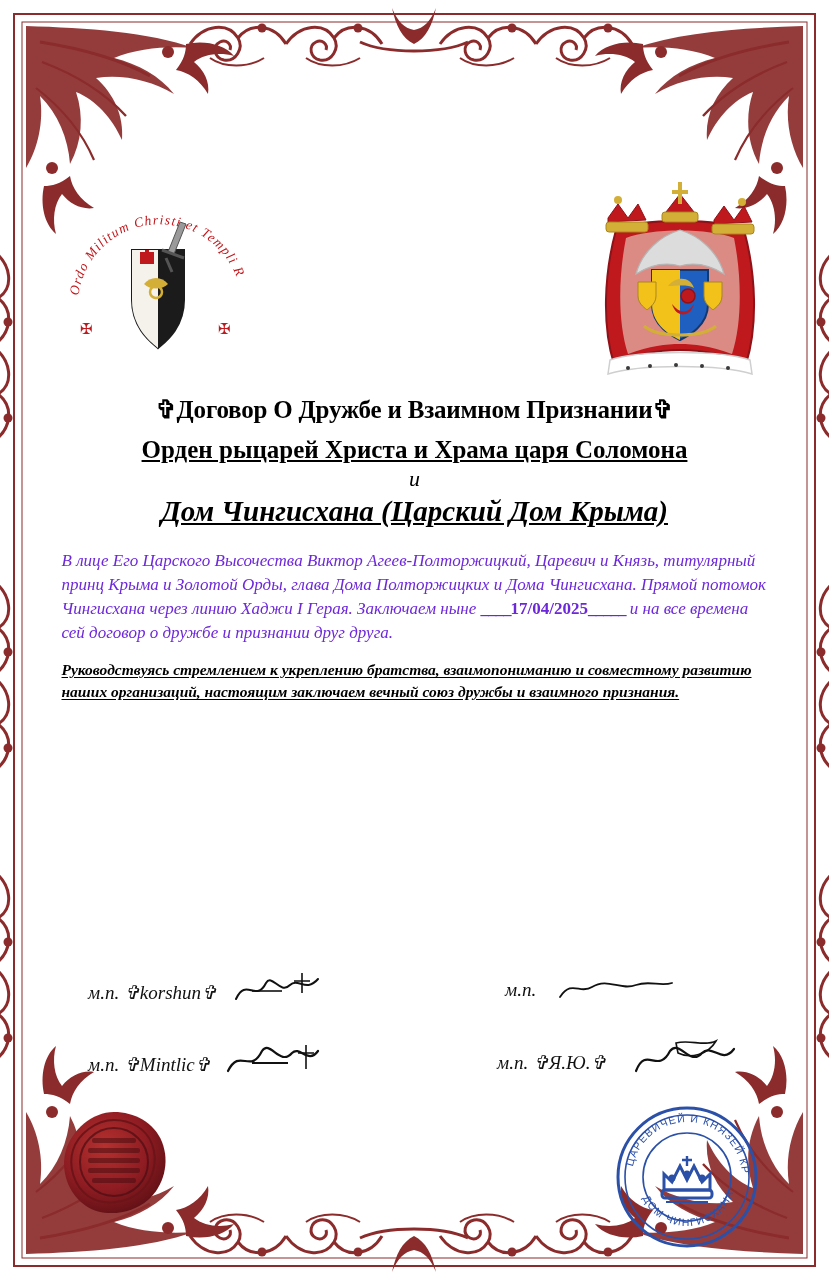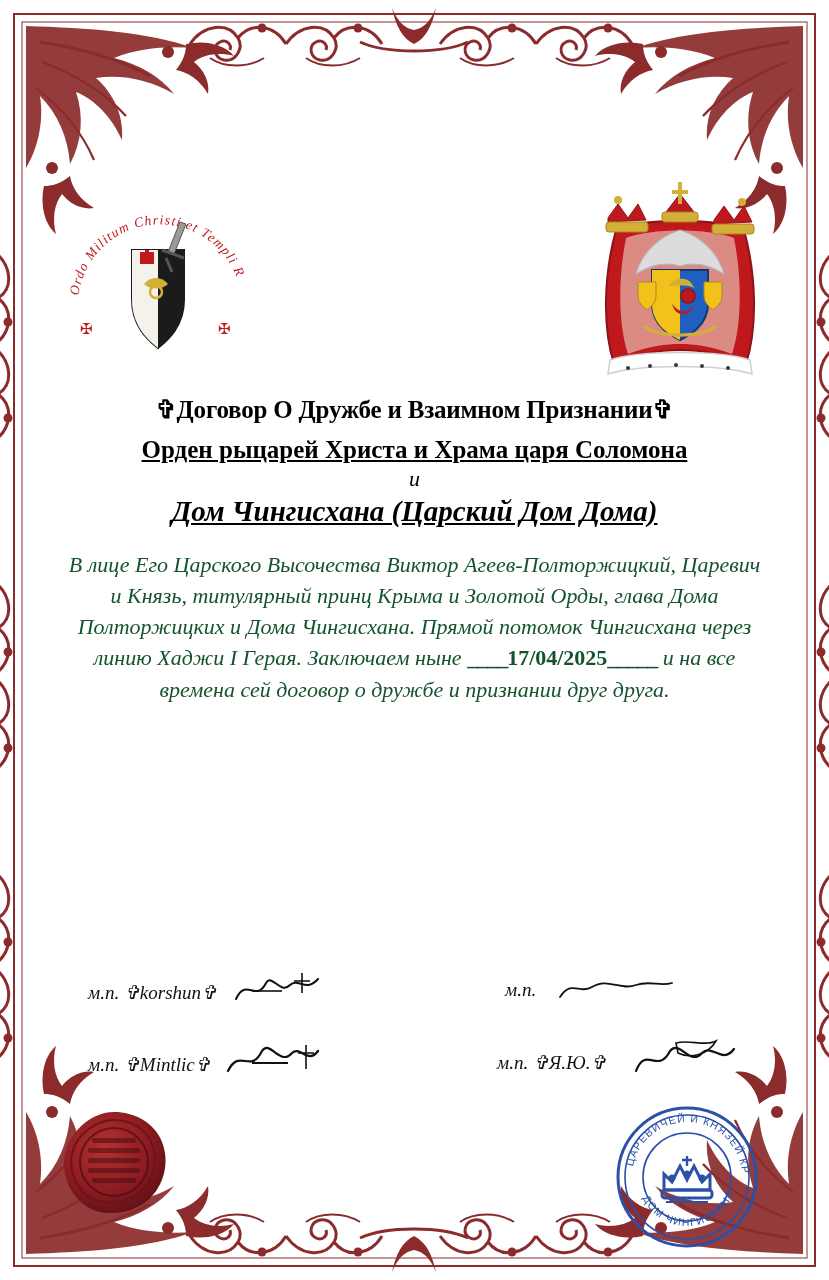--- a/index.html
+++ b/index.html
@@ -91,24 +91,24 @@
     text-decoration: underline;
     color: #000;
     margin-top: 3px;
     line-height: 1.15;
     white-space: nowrap;
   }
 
   .body-text {
     margin: 20px auto 0 auto;
     width: 706px;
-    text-align: center;
-    font-size: 22px;
-    font-style: italic;
-    color: #14532d;
+    text-align: left;
+    font-size: 17px;
+    font-style: italic;
+    color: #6d28d9;
     line-height: 1.42;
   }
   .date-blank {
     font-style: normal;
     font-weight: bold;
     letter-spacing: -1px;
   }
   .date-value {
     font-style: normal;
     font-weight: bold;
@@ -332,26 +332,27 @@
       <path d="M124,104 l18,0 l0,14 c0,9 -9,13 -9,14 c0,-1 -9,-5 -9,-14 z" fill="#f2c21a" stroke="#a8861f"></path>
 
       <path d="M64,148 C78,160 122,160 136,148" stroke="#d4af37" stroke-width="3" fill="none"></path>
     </svg>
   </div>
 
   <div class="content">
     <div class="title-main">✞Договор О Дружбе и Взаимном Признании✞</div>
     <div class="party-one">Орден рыцарей Христа и Храма царя Соломона</div>
     <div class="conj">и</div>
-    <div class="party-two">Дом Чингисхана (Царский Дом Дома)</div>
+    <div class="party-two">Дом Чингисхана (Царский Дом Крыма)</div>
 
     <div class="body-text">
       <span>В лице Его Царского Высочества Виктор Агеев-Полторжицкий, Царевич и Князь, титулярный принц Крыма и Золотой Орды, глава Дома Полторжицких и Дома Чингисхана. Прямой потомок Чингисхана через линию Хаджи I Герая. Заключаем ныне </span><span class="date-blank">____</span><span class="date-value">17/04/2025</span><span class="date-blank">_____</span><span> и на все времена сей договор о дружбе и признании друг друга.</span>
     </div>
 
+    <div class="small-text">Руководствуясь стремлением к укреплению братства, взаимопониманию и совместному развитию наших организаций, настоящим заключаем вечный союз дружбы и взаимного признания.</div>
   </div>
 
   <div class="sig-zone">
 
     <div class="sig-line mp-l1">
       <span>м.п.</span>
       <span>✞korshun✞</span>
     </div>
     <svg class="scribble" style="left:232px; top:4px;" width="90" height="40" viewBox="0 0 90 40" xmlns="http://www.w3.org/2000/svg">
       <path d="M4,30 C14,8 24,34 34,14 C40,4 48,26 58,16 C66,8 74,24 86,10" stroke="#111" stroke-width="2" fill="none" stroke-linecap="round"></path>

